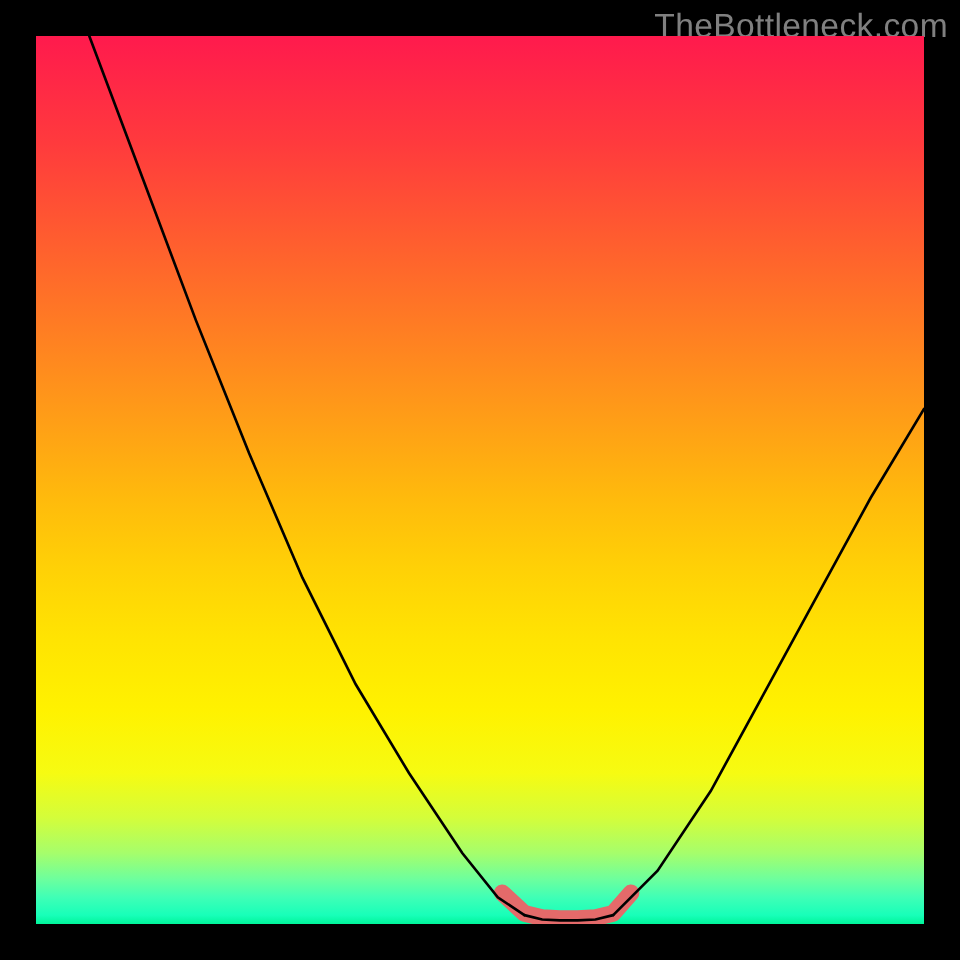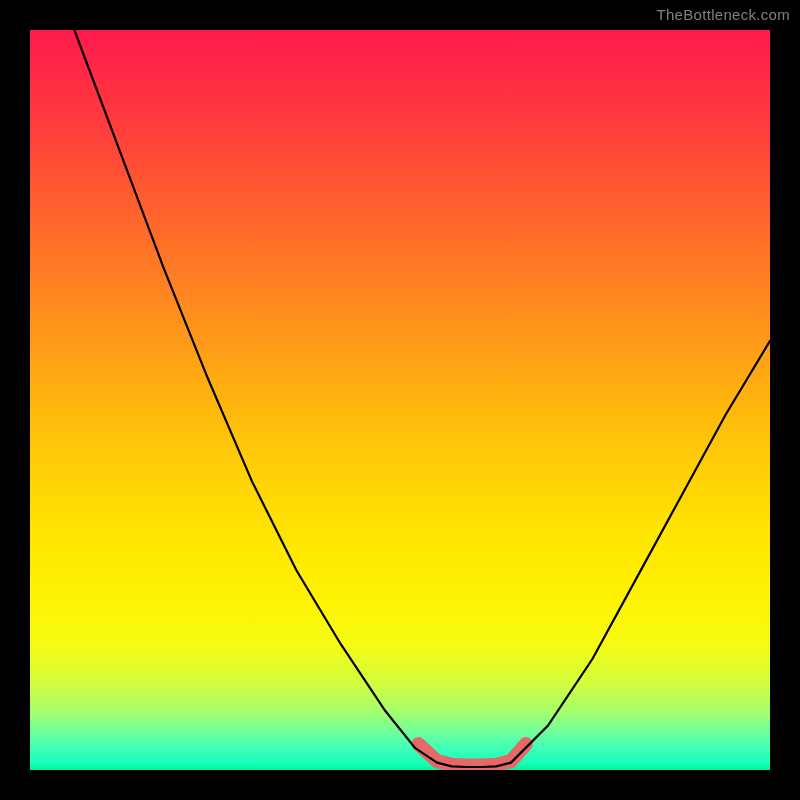--- a/index.html
+++ b/index.html
@@ -49,21 +49,21 @@
     top: 0;
     width: 740px;
     height: 740px;
   }
   .watermark {
     position: absolute;
     top: 6px;
     right: 10px;
     color: #808080;
     font-family: Arial, Helvetica, sans-serif;
-    font-size: 15px;
+    font-size: 28px;
     letter-spacing: 0.3px;
     user-select: none;
   }
 </style>
 </head>
 <body>
 
 <div class="frame">
   <div class="watermark">TheBottleneck.com</div>
   <div class="plot-area">

